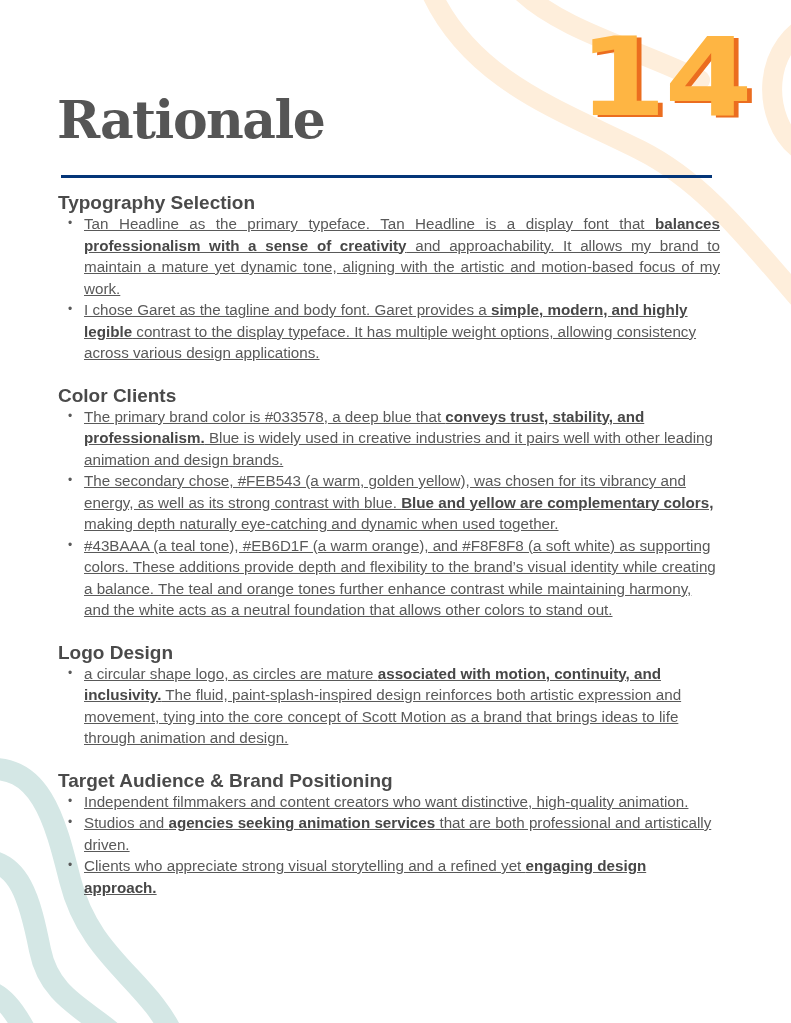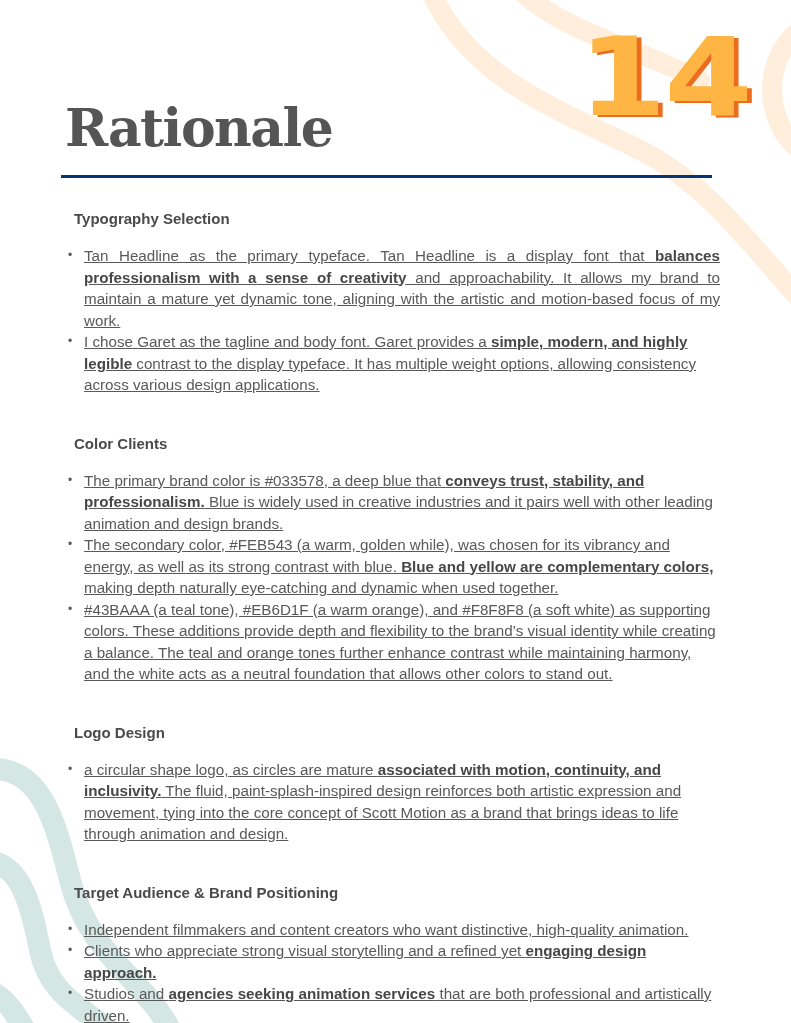--- a/index.html
+++ b/index.html
@@ -18,21 +18,21 @@
     text-shadow: 4px 2px 0 #EB6D1F;
     transform: scaleX(1.18); transform-origin: left top;
   }
   .title {
     position: absolute; left: 57px; top: 88px;
     font-family: "DejaVu Serif", serif; font-weight: bold;
     font-size: 52px; line-height: 64px; color: #555555; letter-spacing: -1.5px;
   }
   .rule { position: absolute; left: 61px; top: 175px; width: 651px; height: 3px; background: #033578; }
   .content { position: absolute; left: 58px; top: 192px; width: 662px; font-size: 15.2px; line-height: 21.5px; color: #595959; }
-  .section-heading { font-weight: bold; color: #4a4a4a; font-size: 15px; margin: 16px; line-height: 21px; }
+  .section-heading { font-weight: bold; color: #4a4a4a; font-size: 19px; margin: 0; line-height: 21px; }
   ul { margin: 0 0 0 0; padding: 0 0 0 26px; list-style: none; }
   li { position: relative; margin: 0; text-decoration: underline; }
   li::before { content: "•"; position: absolute; left: -16px; top: 0; color: #595959; font-size: 12px; }
   .justify { text-align: justify; }
   .gap { height: 21px; }
   b { color: #474747; }
 </style>
 </head>
 <body>
 
@@ -43,49 +43,49 @@
     <path d="M820 20 C 760 40, 760 120, 800 150"></path>
   </g>
   <g fill="none" stroke="#D4E7E5" stroke-width="22">
     <path d="M-20 770 C 40 760, 55 820, 70 880 C 90 960, 150 980, 175 1040"></path>
     <path d="M-20 860 C 20 860, 30 900, 40 950 C 50 1000, 90 1010, 120 1040"></path>
     <path d="M-20 990 C 0 990, 15 1010, 30 1040"></path>
   </g>
 </svg>
 
 <div class="page-number">14</div>
-<h1 class="title" style="margin:8px">Rationale</h1>
+<h1 class="title" style="margin:0">Rationale</h1>
 <div class="rule"></div>
 
 <div class="content">
   <div>
     <h2 class="section-heading">Typography Selection</h2>
     <ul>
       <li class="justify"><span>Tan Headline as the primary typeface. Tan Headline is a display font that </span><b>balances professionalism with a sense of creativity</b><span> and approachability. It allows my brand to maintain a mature yet dynamic tone, aligning with the artistic and motion-based focus of my work.</span></li>
       <li><span>I chose Garet as the tagline and body font. Garet provides a </span><b>simple, modern, and highly legible</b><span> contrast to the display typeface. It has multiple weight options, allowing consistency across various design applications.</span></li>
     </ul>
   </div>
   <div class="gap"></div>
   <div>
     <h2 class="section-heading">Color Clients</h2>
     <ul>
       <li><span>The primary brand color is #033578, a deep blue that </span><b>conveys trust, stability, and professionalism.</b><span> Blue is widely used in creative industries and it pairs well with other leading animation and design brands.</span></li>
-      <li><span>The secondary color, #FEB543 (a warm, golden while), was chosen for its vibrancy and energy, as well as its strong contrast with blue. </span><b>Blue and yellow are complementary colors,</b><span> making depth naturally eye-catching and dynamic when used together.</span></li>
+      <li><span>The secondary chose, #FEB543 (a warm, golden yellow), was chosen for its vibrancy and energy, as well as its strong contrast with blue. </span><b>Blue and yellow are complementary colors,</b><span> making depth naturally eye-catching and dynamic when used together.</span></li>
       <li><span> #43BAAA (a teal tone), #EB6D1F (a warm orange), and #F8F8F8 (a soft white) as supporting colors. These additions provide depth and flexibility to the brand’s visual identity while creating a balance. The teal and orange tones further enhance contrast while maintaining harmony, and the white acts as a neutral foundation that allows other colors to stand out.</span></li>
     </ul>
   </div>
   <div class="gap"></div>
   <div>
     <h2 class="section-heading">Logo Design</h2>
     <ul>
       <li><span>a circular shape logo, as circles are mature </span><b>associated with motion, continuity, and inclusivity.</b><span> The fluid, paint-splash-inspired design reinforces both artistic expression and movement, tying into the core concept of Scott Motion as a brand that brings ideas to life through animation and design.</span></li>
     </ul>
   </div>
   <div class="gap"></div>
   <div>
     <h2 class="section-heading">Target Audience &amp; Brand Positioning</h2>
     <ul>
       <li><span>Independent filmmakers and content creators who want distinctive, high-quality animation.</span></li>
+      <li><span>Studios and </span><b>agencies seeking animation services</b><span> that are both professional and artistically driven.</span></li>
       <li><span>Clients who appreciate strong visual storytelling and a refined yet </span><b>engaging design approach.</b></li>
-      <li><span>Studios and </span><b>agencies seeking animation services</b><span> that are both professional and artistically driven.</span></li>
     </ul>
   </div>
 </div>
 
 </body></html>

